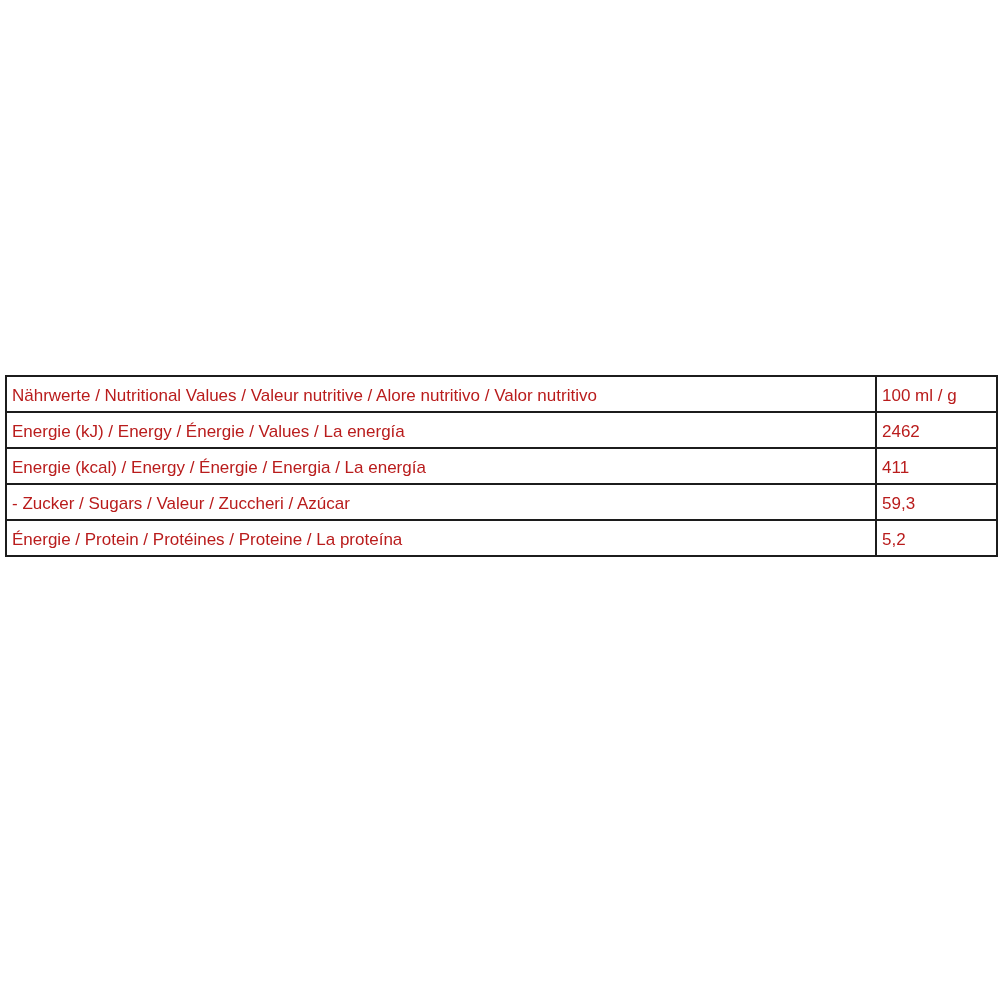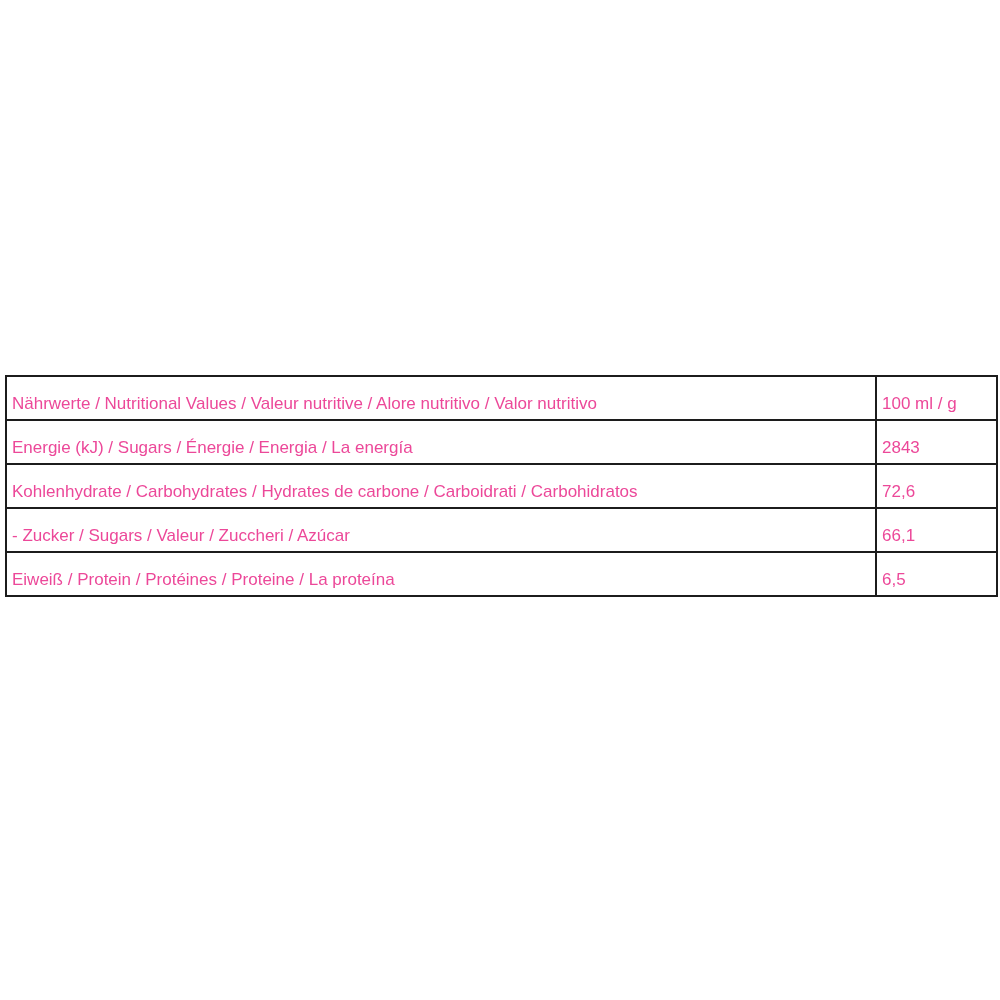--- a/index.html
+++ b/index.html
@@ -25,24 +25,24 @@
     width: 991px;
   }
   table.nutrition {
     width: 100%;
     border-collapse: collapse;
     table-layout: fixed;
   }
   table.nutrition td {
     border: 2px solid #1c1c1c;
     height: 25px;
-    padding: 15px 4px 2px 5px;
+    padding: 7px 4px 2px 5px;
     font-size: 17px;
     line-height: 1.2;
-    color: #ec4899;
+    color: #b91c1c;
     white-space: nowrap;
     overflow: hidden;
     vertical-align: middle;
     background: #ffffff;
   }
   col.col-label { width: 870px; }
   col.col-value { width: 121px; }
 </style>
 </head>
 <body>
@@ -54,38 +54,38 @@
         <col class="col-label">
         <col class="col-value">
       </colgroup>
       <tbody>
         <tr>
           <td>Nährwerte / Nutritional Values / Valeur nutritive / Alore nutritivo / Valor nutritivo</td>
           <td>100 ml / g</td>
         </tr>
 
   <tr>
-    <td>Energie (kJ) / Sugars / Énergie / Energia / La energía</td>
-    <td>2843</td>
+    <td>Energie (kJ) / Energy / Énergie / Values / La energía</td>
+    <td>2462</td>
+  </tr>
+
+  <tr>
+    <td>Energie (kcal) / Energy / Énergie / Energia / La energía</td>
+    <td>411</td>
   </tr>
 
 
 
 
   <tr>
-    <td>Kohlenhydrate / Carbohydrates / Hydrates de carbone / Carboidrati / Carbohidratos</td>
-    <td>72,6</td>
+    <td>- Zucker / Sugars / Valeur / Zuccheri / Azúcar</td>
+    <td>59,3</td>
   </tr>
 
   <tr>
-    <td>- Zucker / Sugars / Valeur / Zuccheri / Azúcar</td>
-    <td>66,1</td>
-  </tr>
-
-  <tr>
-    <td>Eiweiß / Protein / Protéines / Proteine / La proteína</td>
-    <td>6,5</td>
+    <td>Énergie / Protein / Protéines / Proteine / La proteína</td>
+    <td>5,2</td>
   </tr>
 
 </tbody>
     </table>
   </div>
 </div>
 
 </body></html>

